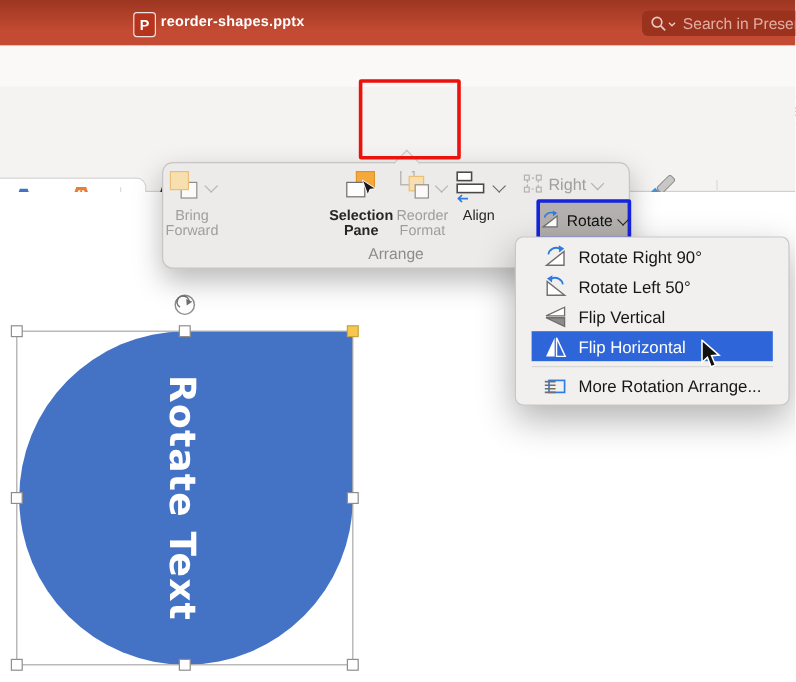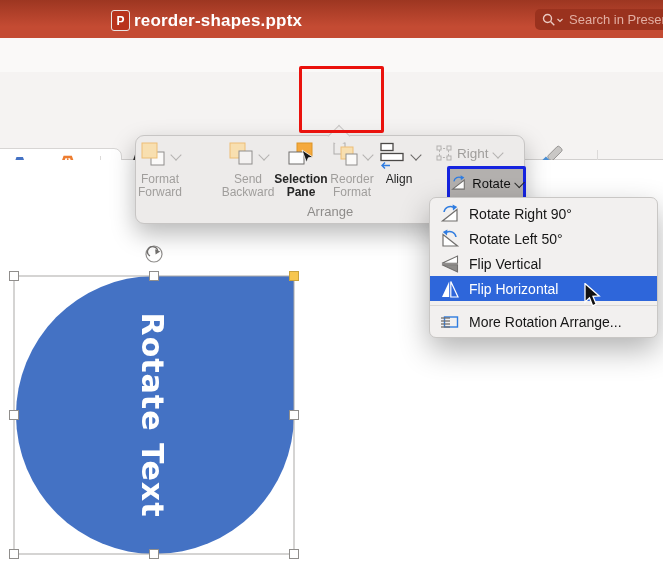--- a/index.html
+++ b/index.html
@@ -6,21 +6,21 @@
   #app{position:relative;width:663px;height:568px;overflow:hidden;
        font-family:"Liberation Sans","DejaVu Sans",sans-serif;
        -webkit-font-smoothing:antialiased;background:#fff;}
   .abs{position:absolute;}
   
   .titlebar{left:0;top:0;width:663px;height:38px;
             background:linear-gradient(#9d3621,#c44b33 70%);}
   .ppt-icon{left:111px;top:10px;width:17px;height:19px;background:#b8331c;
             border:1px solid #e9e4e2;border-radius:3px;color:#fff;font-size:12px;
             font-weight:bold;display:flex;align-items:center;justify-content:center;}
-  .doc-title{left:134px;top:11px;color:#fff;font-size:17px;font-weight:600;letter-spacing:.2px;}
+  .doc-title{left:134px;top:11px;color:#fff;font-size:12px;font-weight:600;letter-spacing:.2px;}
   .searchbox{left:535px;top:9px;width:142px;height:21px;background:#9a321e;
              border-radius:5px;display:flex;align-items:center;padding-left:7px;box-sizing:border-box;}
   .searchbox .ph{color:#e2aea2;font-size:13px;white-space:nowrap;overflow:hidden;margin-left:5px;}
   
   .tabrow{left:0;top:38px;width:663px;height:34px;background:#faf9f8;}
   .tab{top:46px;font-size:15px;color:#262626;}
   .tab-active{color:#c23c12;font-weight:700;}
   .tab-underline{left:94px;top:63px;width:96px;height:3.5px;background:#c0390f;border-radius:2px;}
   .sharebtn{left:616px;top:42px;width:56px;height:24px;background:#fff;border:1px solid #d9d7d6;
             border-radius:6px;display:flex;align-items:center;gap:4px;padding-left:7px;box-sizing:border-box;}
@@ -58,21 +58,21 @@
   .en-t{color:#262626;}
   .grpbtn{position:absolute;left:300px;top:9px;display:flex;align-items:center;gap:5px;}
   .grpbtn span{font-size:13.5px;color:#a09e9c;}
   .rotatebtn{position:absolute;left:311px;top:30px;width:73px;height:28px;background:#b3b0ae;
              border:3px solid #1523df;border-radius:2px;display:flex;align-items:center;
              justify-content:flex-start;gap:5px;box-sizing:content-box;}
   .rotatebtn span{font-size:13px;color:#111;}
   .panel-footer{position:absolute;left:0;top:68px;width:100%;text-align:center;font-size:13px;color:#8e8c8a;}
   
   .menu{left:429px;top:197px;width:229px;background:#f2f0ef;border:1px solid #c9c7c5;border-radius:7px;
-        box-shadow:0 12px 30px rgba(0,0,0,.3);z-index:40;padding:3px 0;box-sizing:border-box;}
+        box-shadow:0 12px 30px rgba(0,0,0,.3);z-index:40;padding:3px 13px;box-sizing:border-box;}
   .mi{height:25px;display:flex;align-items:center;gap:8px;padding-left:9px;}
   .mi .ic{width:22px;display:flex;justify-content:center;}
   .mi span{font-size:14px;color:#161616;white-space:nowrap;}
   .mi.hl{background:#2e66da;}
   .mi.hl span{color:#fff;}
   .msep{height:1px;background:#d9d7d5;margin:4px 0;}
   
   .slide{left:0;top:160px;width:663px;height:408px;background:#fff;}
   svg text{font-family:"DejaVu Sans","Liberation Sans",sans-serif;}
   .cursor{z-index:60;}
@@ -226,33 +226,23 @@
   <div class="abs panel">
 
     <div class="pcol" style="left:-13px;">
       <div class="icons">
         <svg width="26" height="26" viewBox="0 0 26 26">
           <rect x="10" y="10" width="13" height="13" fill="#fbfaf9" stroke="#908e8c"></rect>
           <rect x="1" y="1" width="15" height="15" fill="#f8dfb0" stroke="#edbe76"></rect>
         </svg>
         <span class="chev dis"></span>
       </div>
-      <div class="lbl dis-t">Format Forward</div>
-    </div>
-
-    <div class="pcol" style="left:75px;">
-      <div class="icons">
-        <svg width="26" height="26" viewBox="0 0 26 26">
-          <rect x="1" y="1" width="15" height="15" fill="#f8dfb0" stroke="#edbe76"></rect>
-          <rect x="10" y="9" width="13" height="13" fill="#f4f2f1" stroke="#908e8c"></rect>
-        </svg>
-        <span class="chev dis"></span>
-      </div>
-      <div class="lbl dis-t">Send Backward</div>
-    </div>
+      <div class="lbl dis-t">Bring Forward</div>
+    </div>
+
 
     <div class="pcol" style="left:128px;font-weight:bold;">
       <div class="icons">
         <svg width="27" height="26" viewBox="0 0 27 26">
           <rect x="9" y="1" width="15" height="14" fill="#f5a93d" stroke="#dd9526"></rect>
           <rect x="1" y="10" width="15" height="12" fill="#fdfdfd" stroke="#6f6d6b"></rect>
           <path d="M14,8 L18.5,20.5 L20.3,15.8 L25,15.2 Z" fill="#1a1a1a" stroke="#fff" stroke-width="0.8"></path>
         </svg>
       </div>
       <div class="lbl en-t">Selection Pane</div>

